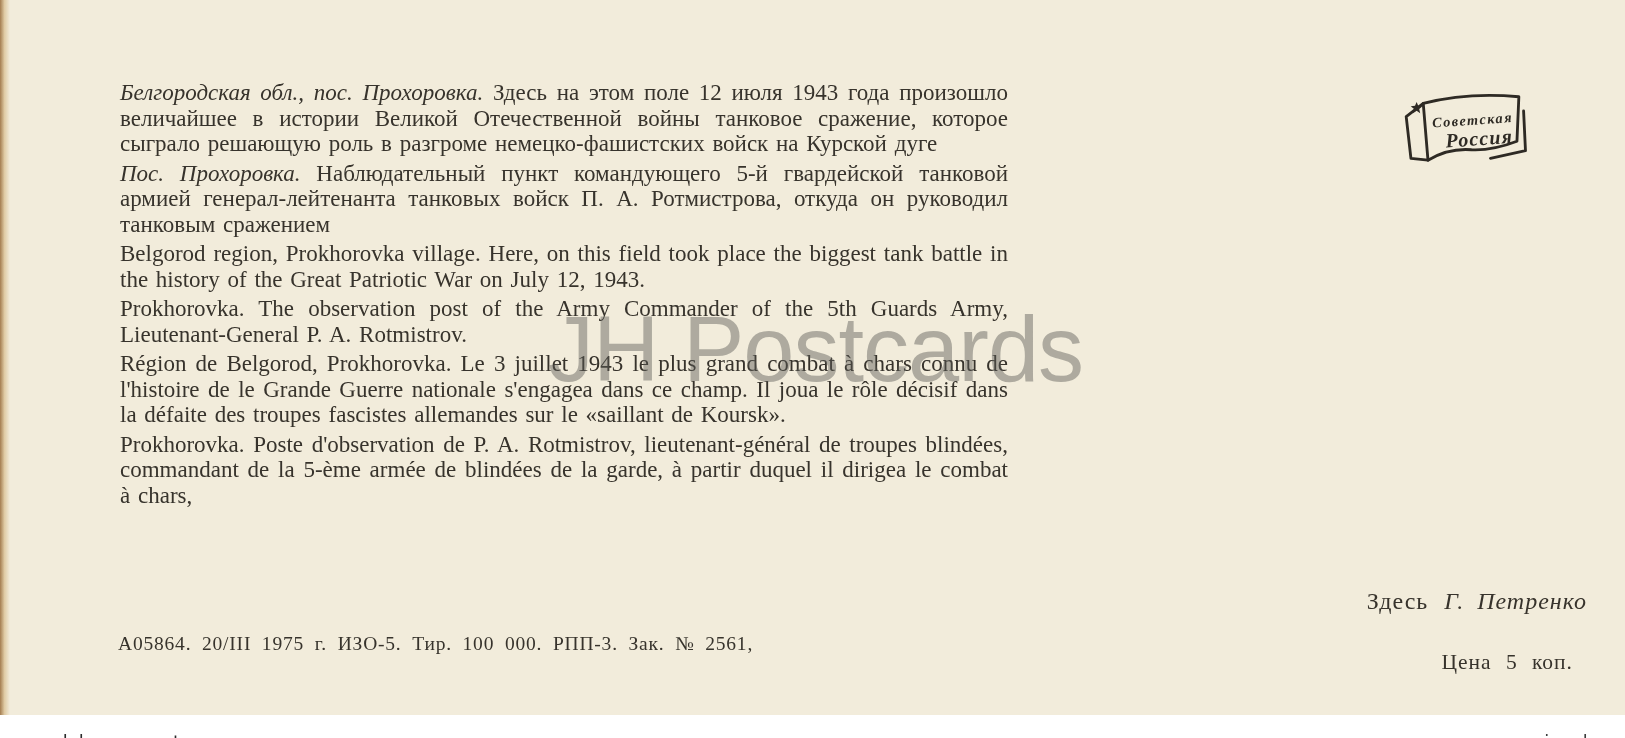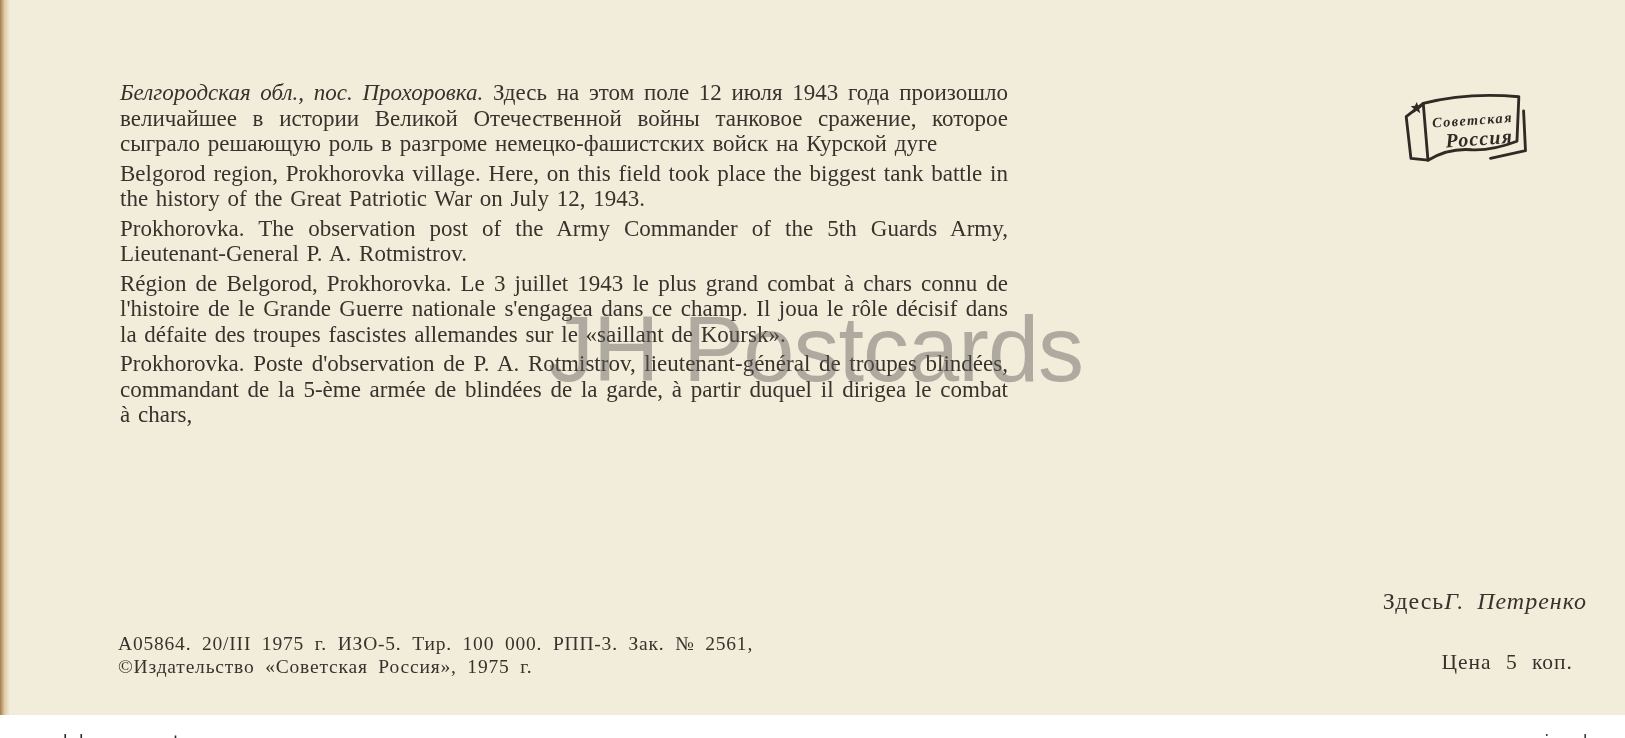--- a/index.html
+++ b/index.html
@@ -31,21 +31,21 @@
     font-family:"Liberation Sans", sans-serif;
     font-size:92px; font-weight:400; letter-spacing:-1px;
     color:rgba(92,90,86,0.45); white-space:nowrap; z-index:5;
     pointer-events:none;
   }
   .photo-credit {
     position:absolute; right:38px; top:588px;
     font-size:24px; color:#37332c; letter-spacing:1px; word-spacing:6px;
     white-space:nowrap;
   }
-  .photo-credit .credit-name { font-style:italic; }
+  .photo-credit .credit-name { font-style:italic; margin-left:16px; }
   .imprint {
     position:absolute; left:118px; top:632px;
     font-size:19.5px; line-height:23px; color:#37332c;
     letter-spacing:0.8px; word-spacing:5px; white-space:nowrap;
   }
   .price {
     position:absolute; right:52px; top:650px;
     font-size:21.5px; color:#37332c; letter-spacing:1px; word-spacing:8px;
     white-space:nowrap;
   }
@@ -62,20 +62,24 @@
 
 <div class="screen">
 
   <div class="postcard">
     <div class="edge-strip"></div>
 
     <div class="text-block">
       <p class="para">
         <i class="lead">Белгородская обл., пос. Прохоровка.</i>
         <span>Здесь на этом поле 12 июля 1943 года произошло величайшее в истории Великой Отечественной войны танковое сражение, которое сыграло решающую роль в разгроме немецко-фашистских войск на Курской дуге</span>
+      </p>
+      <p class="para">
+        <i class="lead">Пос. Прохоровка.</i>
+        <span>Наблюдательный пункт командующего 5-й гвардейской танковой армией генерал-лейтенанта танковых войск П. А. Ротмистрова, откуда он руководил танковым сражением</span>
       </p>
       <p class="para">
         <i class="lead"></i>
         <span>Belgorod region, Prokhorovka village. Here, on this field took place the biggest tank battle in the history of the Great Patriotic War on July 12, 1943.</span>
       </p>
       <p class="para">
         <i class="lead"></i>
         <span>Prokhorovka. The observation post of the Army Commander of the 5th Guards Army, Lieutenant-General P. A. Rotmistrov.</span>
       </p>
       <p class="para">
@@ -98,21 +102,20 @@
         <text x="56" y="61" font-size="21" textLength="70">Россия</text>
       </g>
     </svg>
 
     <div class="photo-credit">
       <span>Здесь</span><span class="credit-name">Г. Петренко</span>
     </div>
 
     <div class="imprint">
       <div>А05864. 20/III 1975 г. ИЗО-5. Тир. 100 000. РПП-3. Зак. № 2561,</div>
-      <div>©Издательство «Советская Россия», 1975 г.</div>
     </div>
 
     <div class="price">Цена 5 коп.</div>
   </div>
 
   <div class="watermark">JH Postcards</div>
 
   <div class="scan-bar">
     <span class="site">www.delcampe.net</span>
     <span class="collector">jaanhus</span>

